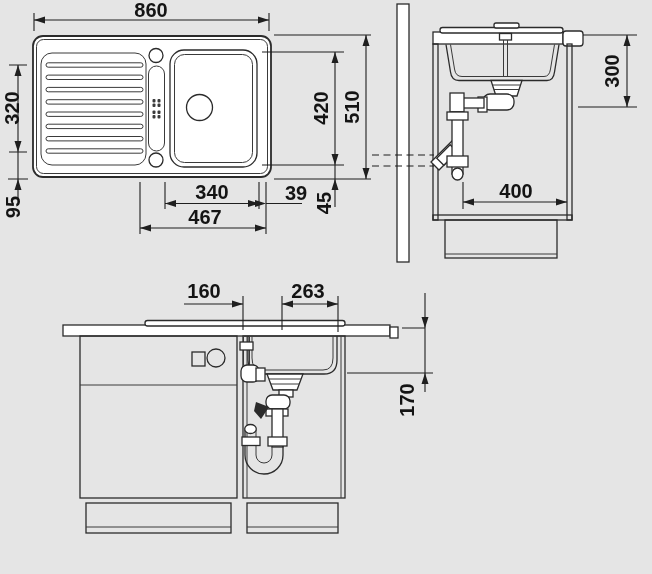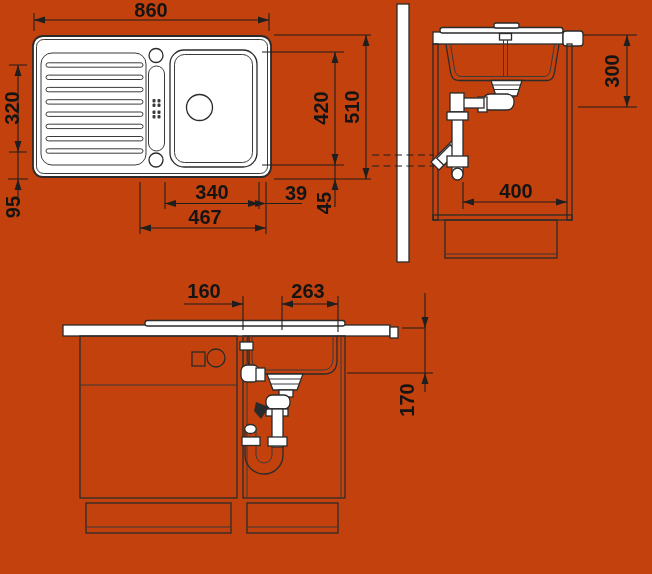--- a/index.html
+++ b/index.html
@@ -1,16 +1,16 @@
 <!DOCTYPE html>
 <html><head>
 <meta charset="utf-8">
 <style>
   html,body{margin:0;padding:0;background:#ffffff;}
-  .stage{position:relative;width:652px;height:574px;background:#c2410c;overflow:hidden;
+  .stage{position:relative;width:652px;height:574px;background:#e5e5e5;overflow:hidden;
          font-family:"Liberation Sans", sans-serif;}
   svg{display:block;}
   .ol  {fill:#ffffff;stroke:#2b2b2b;stroke-width:1.8;}   
   .ol2 {fill:#ffffff;stroke:#2b2b2b;stroke-width:1.3;}
   .ln  {fill:none;stroke:#2b2b2b;stroke-width:1.3;}
   .th  {fill:none;stroke:#3a3a3a;stroke-width:1;}
   .wf  {fill:#ffffff;stroke:#2b2b2b;stroke-width:1.3;}   
   .dk  {fill:#2b2b2b;stroke:none;}
   .dim {fill:none;stroke:#1f1f1f;stroke-width:1.1;}
   .arr {fill:#1f1f1f;stroke:none;}

